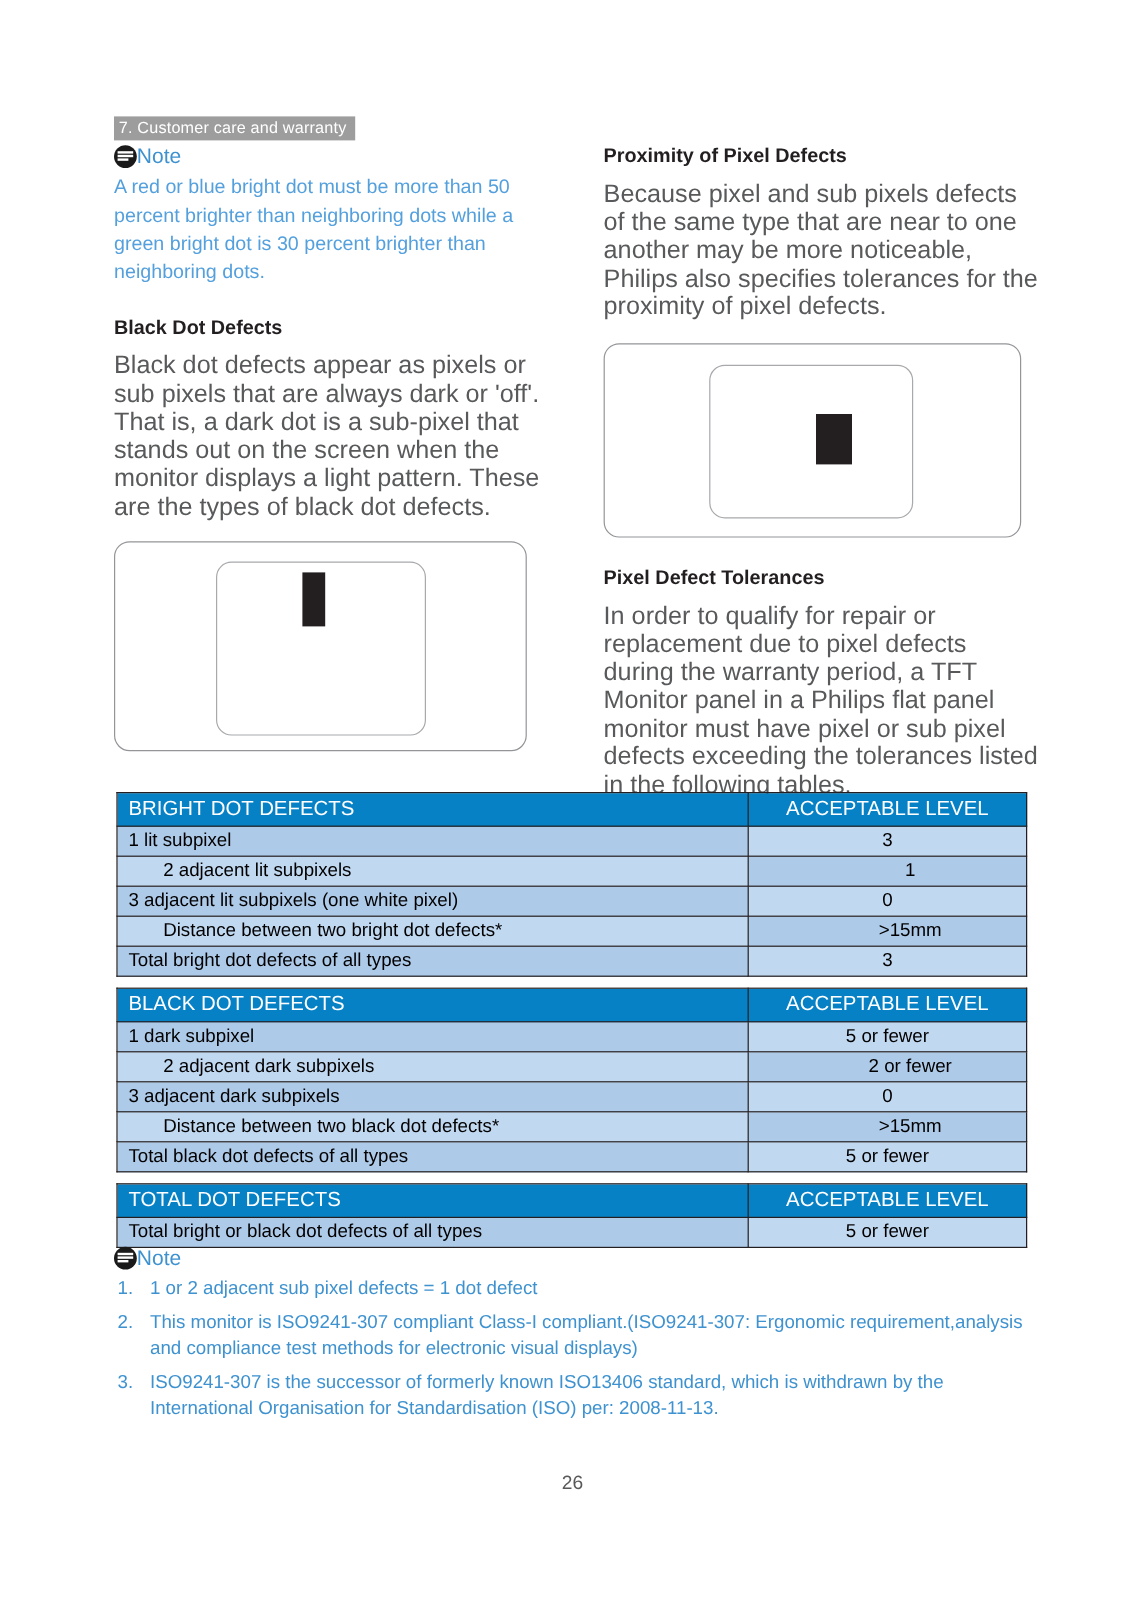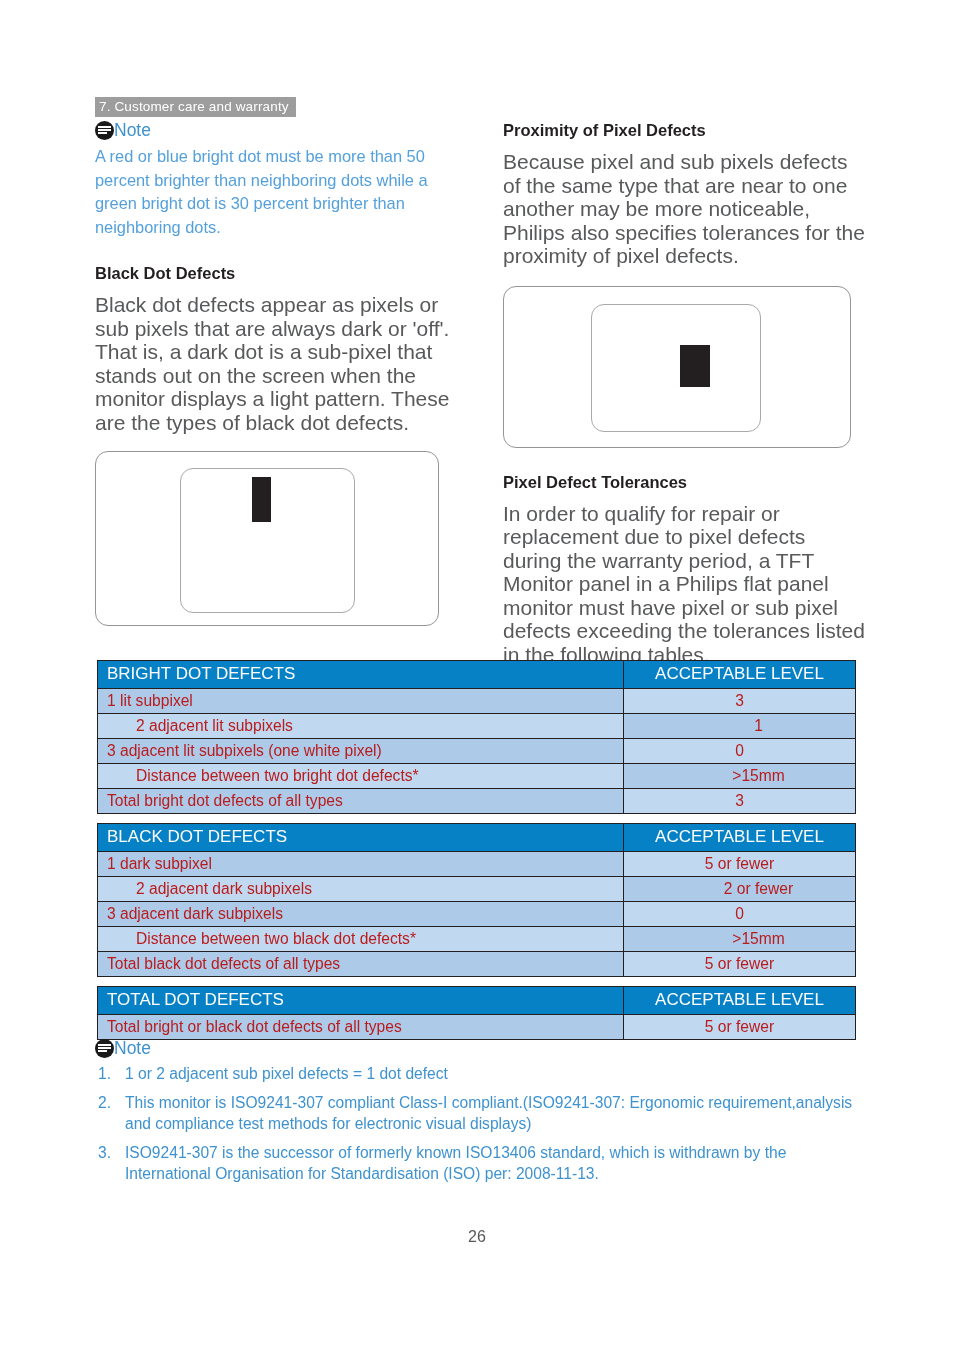--- a/index.html
+++ b/index.html
@@ -184,21 +184,21 @@
     padding: 3px 0 4px 9px;
     border: 1.7px solid #231f20;
   }
   table.dt th.lvl {
     text-align: center;
     padding-left: 0;
   }
   table.dt td {
     font-size: 15.6px;
     line-height: 19px;
-    color: #b91c1c;
+    color: #000000;
     padding: 2px 0 3px 9px;
     border: 1.7px solid #231f20;
     background: #aecae9;
     margin-top: 38px;
   }
   table.dt td.lvl {
     text-align: center;
     padding-left: 0;
     background: #c1d8f1;
   }

